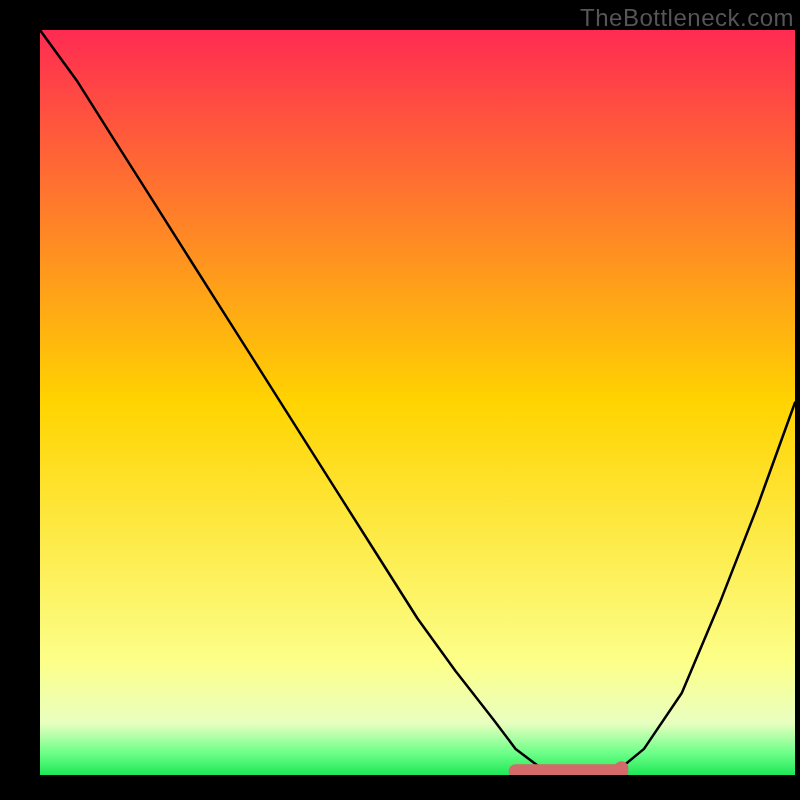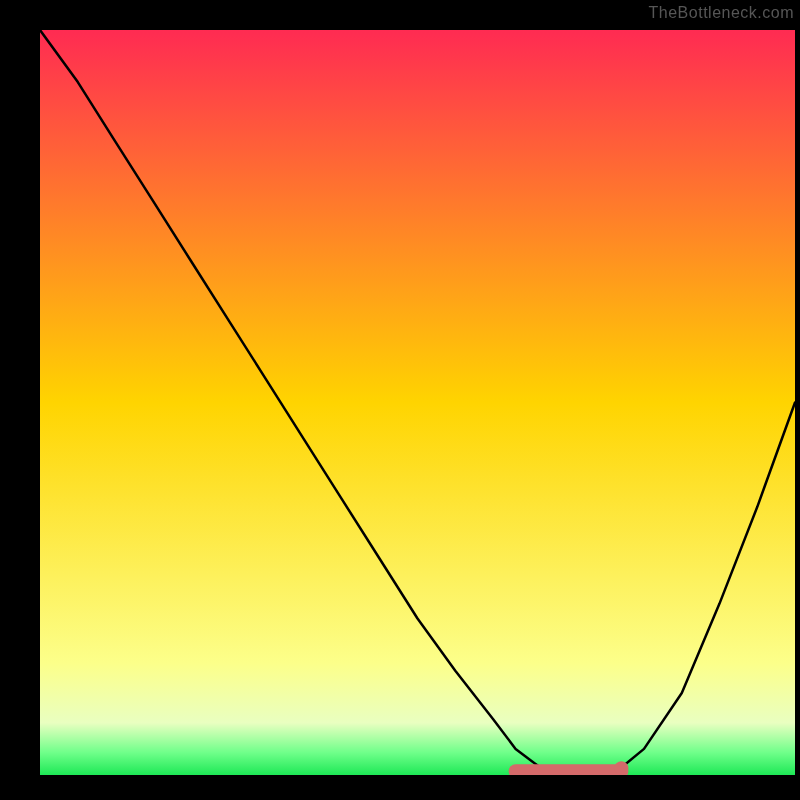--- a/index.html
+++ b/index.html
@@ -2,21 +2,21 @@
 <html><head>
 <meta charset="utf-8">
 <style>
   * { margin: 0; padding: 0; box-sizing: border-box; }
   html, body { width: 800px; height: 800px; overflow: hidden; background: #fff; }
   .wrap { position: relative; width: 800px; height: 800px; }
   .watermark {
     position: absolute;
     top: 4px; right: 6px;
     font-family: Arial, Helvetica, sans-serif;
-    font-size: 16px;
+    font-size: 24px;
     font-weight: 500;
     color: #565656;
     letter-spacing: 0.5px;
   }
   svg.plot { position: absolute; left: 0; top: 0; width: 800px; height: 800px; }
 </style>
 </head>
 <body>
 <div class="wrap">
   <svg class="plot" viewBox="0 0 800 800">

